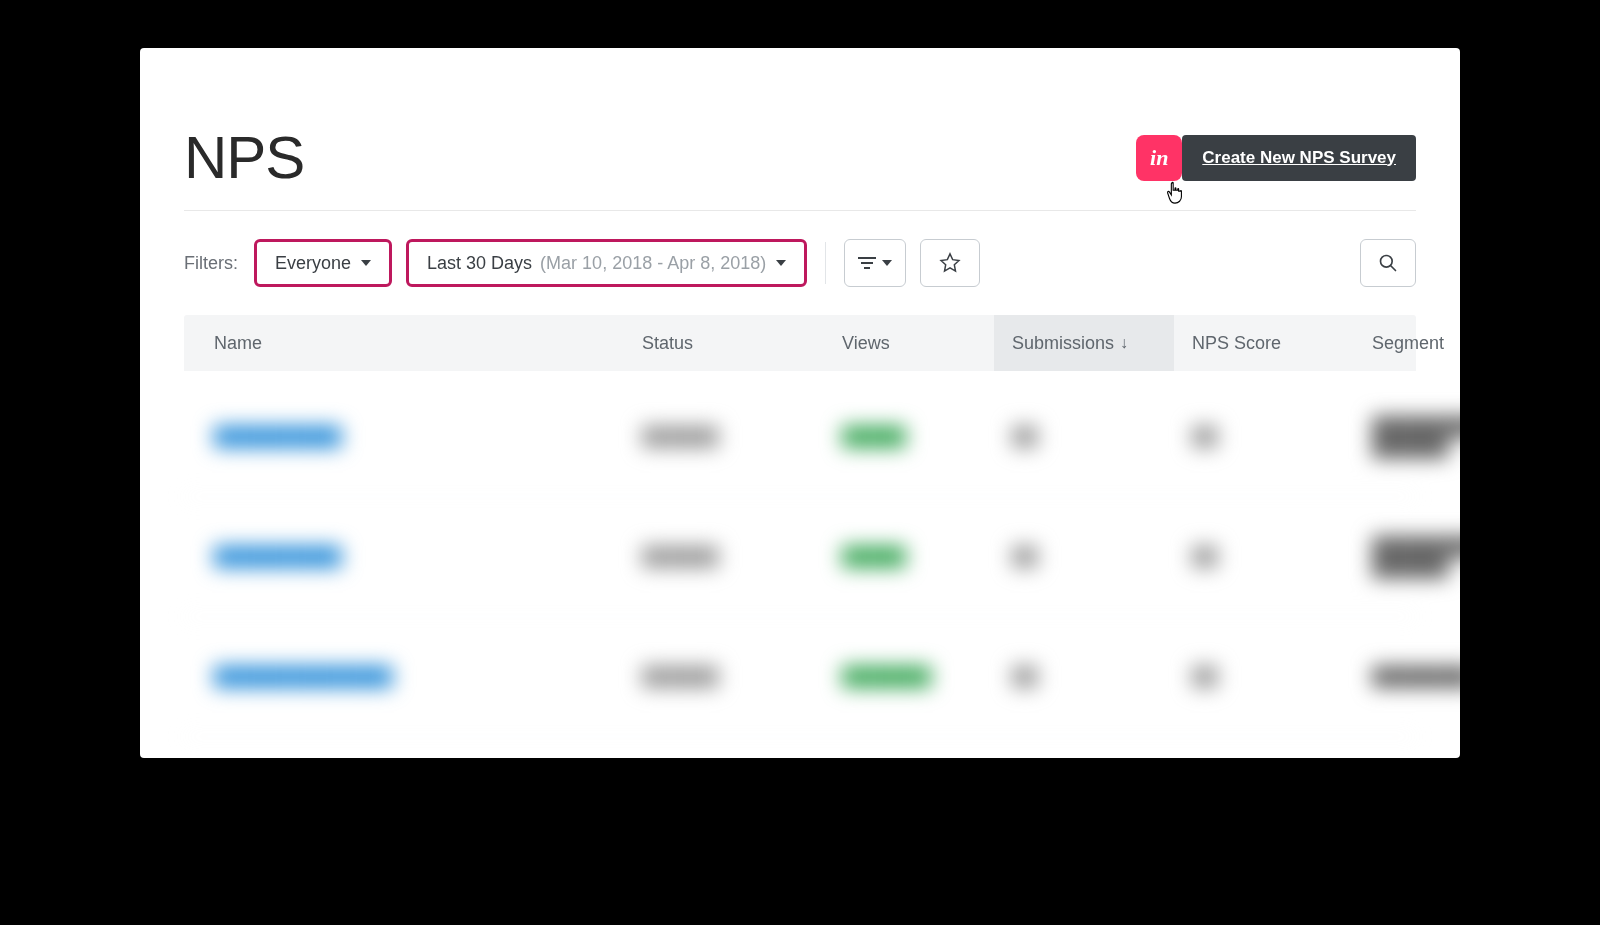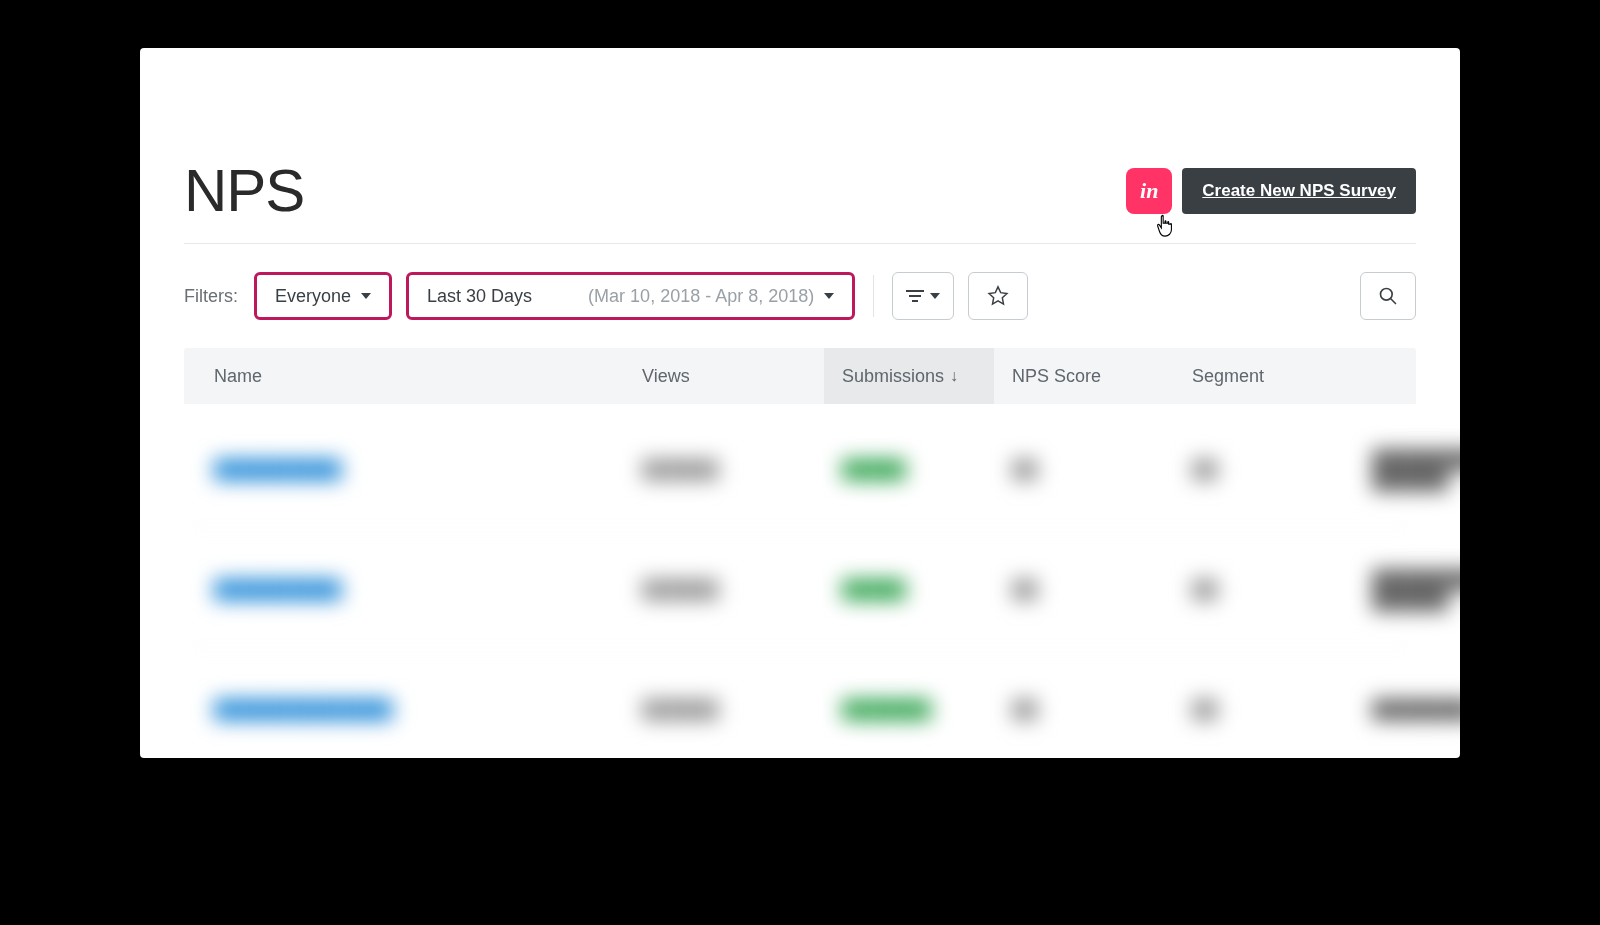--- a/index.html
+++ b/index.html
@@ -12,41 +12,40 @@
       align-items: flex-start;
       justify-content: center;
       padding-top: 48px;
     }
     .app-window {
       width: 1320px;
       height: 710px;
       background: #fff;
       border-radius: 4px;
       box-shadow: 0 20px 60px rgba(0,0,0,0.5);
-      padding: 108px 44px 0 44px;
+      padding: 75px 44px 0 44px;
       overflow: hidden;
       position: relative;
     }
     .header-row {
       display: flex;
       align-items: center;
       justify-content: space-between;
       padding-bottom: 18px;
       border-bottom: 1px solid #e8e8e8;
     }
     .page-title {
       font-size: 60px;
       font-weight: 400;
       color: #2a2a2a;
       letter-spacing: -1px;
     }
     .header-actions {
       display: flex;
       align-items: center;
-      gap: 10px;
       position: relative;
     }
     .invision-btn {
       width: 46px;
       height: 46px;
       background: #ff3366;
       border-radius: 8px;
       display: flex;
       align-items: center;
       justify-content: center;
@@ -96,21 +95,21 @@
       background: #fff;
       height: 48px;
       padding: 0 18px;
       display: flex;
       align-items: center;
       font-size: 18px;
       color: #3a3f44;
       cursor: pointer;
       gap: 8px;
     }
-    .filter-pill .muted { color: #9aa0a6; margin-left: 48px; }
+    .filter-pill .muted { color: #9aa0a6; }
     .caret-down {
       width: 0; height: 0;
       border-left: 5px solid transparent;
       border-right: 5px solid transparent;
       border-top: 6px solid #3a3f44;
       margin-left: 2px;
     }
     .vdiv {
       width: 1px;
       height: 42px;
@@ -230,20 +229,23 @@
         <line x1="15" y1="15" x2="21" y2="21" stroke="#3a3f44" stroke-width="2" stroke-linecap="round"></line>
       </svg>
     </div>
   </div>
 
   <div class="table-header">
     <div class="th name">
         <span>Name</span>
       </div>
     <div class="th">
+        <span>Status</span>
+      </div>
+    <div class="th">
         <span>Views</span>
       </div>
     <div class="th active">
       <span>Submissions</span>
       <span class="sort-arrow">↓</span>
     </div>
     <div class="th">
         <span>NPS Score</span>
       </div>
     <div class="th">

